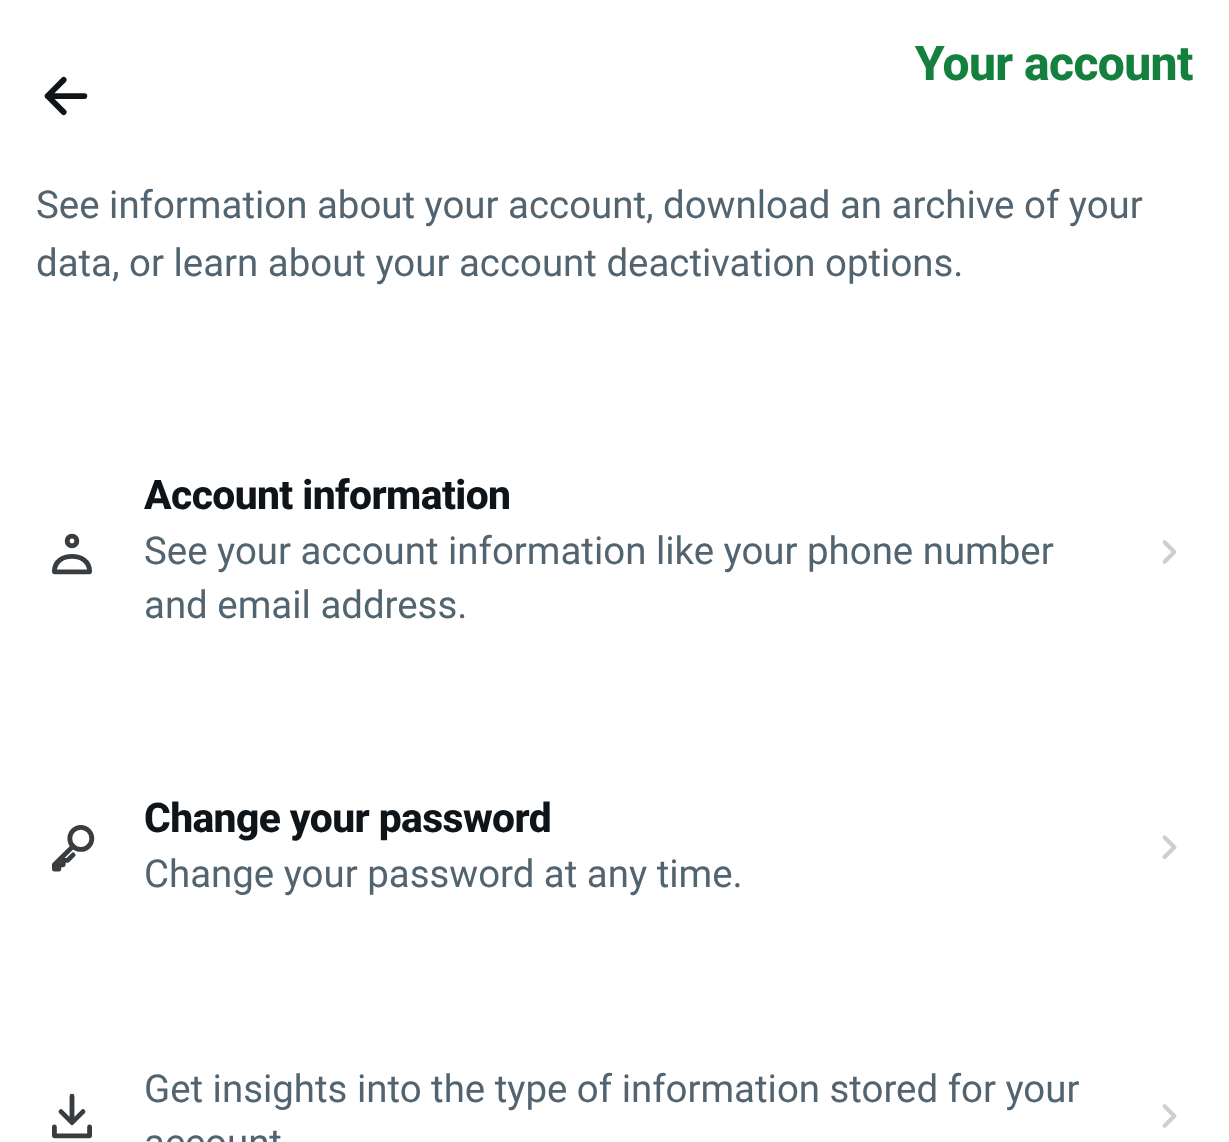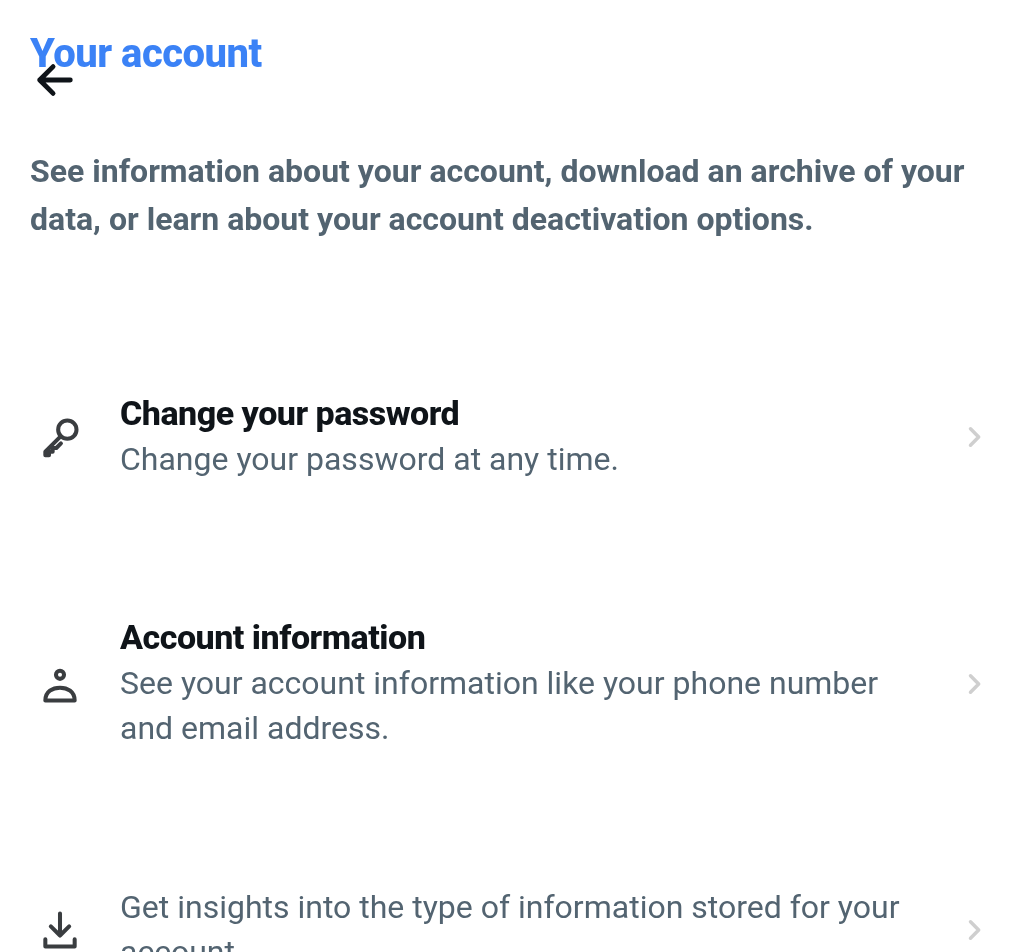--- a/index.html
+++ b/index.html
@@ -31,31 +31,30 @@
       width: 50px;
       height: 50px;
     }
     .back-button svg {
       width: 46px;
       height: 46px;
     }
     .page-title {
       font-size: 40px;
       font-weight: 800;
-      text-align: left;
+      text-align: right;
       width: 100%;
-      color: #3b82f6;
+      color: #15803d;
       letter-spacing: -0.5px;
     }
     .description {
       padding: 50px 30px 20px 30px;
       font-size: 32px;
       line-height: 1.5;
       color: #536471;
-      font-weight: bold;
     }
     .menu-list {
       padding-top: 100px;
     }
     .menu-item {
       display: flex;
       align-items: center;
       padding: 30px 30px;
       cursor: pointer;
       margin-bottom: 75px;
@@ -119,45 +118,45 @@
   <h1 class="page-title">Your account</h1>
 </div>
 
 <p class="description">See information about your account, download an archive of your data, or learn about your account deactivation options.</p>
 
 <div class="menu-list">
 
   <div class="menu-item">
     <div class="menu-icon">
       <svg viewBox="0 0 24 24">
-        <circle cx="16" cy="8" r="5" stroke-width="2.2"></circle>
-        <path d="M12.5 11.5 L4 20 L4 22 L6 22 L6 20 L8 20 L8 18 L10 18 L12.5 15.5" stroke-width="2.2" stroke-linejoin="round" stroke-linecap="round"></path>
+        <circle cx="12" cy="7" r="2.2" stroke-width="2.2"></circle>
+        <path d="M4 21 C4 16, 8 14, 12 14 C16 14, 20 16, 20 21 Z" stroke-width="2.2" stroke-linejoin="round"></path>
       </svg>
     </div>
     <div class="menu-text">
-      <div class="menu-title">Change your password</div>
-      <div class="menu-subtitle">Change your password at any time.</div>
+      <div class="menu-title">Account information</div>
+      <div class="menu-subtitle">See your account information like your phone number and email address.</div>
     </div>
     <div class="chevron">
       <svg viewBox="0 0 24 24">
         <path d="M9 5L16 12L9 19" stroke-width="3" stroke-linecap="round" stroke-linejoin="round"></path>
       </svg>
     </div>
   </div>
 
   <div class="menu-item">
     <div class="menu-icon">
       <svg viewBox="0 0 24 24">
-        <circle cx="12" cy="7" r="2.2" stroke-width="2.2"></circle>
-        <path d="M4 21 C4 16, 8 14, 12 14 C16 14, 20 16, 20 21 Z" stroke-width="2.2" stroke-linejoin="round"></path>
+        <circle cx="16" cy="8" r="5" stroke-width="2.2"></circle>
+        <path d="M12.5 11.5 L4 20 L4 22 L6 22 L6 20 L8 20 L8 18 L10 18 L12.5 15.5" stroke-width="2.2" stroke-linejoin="round" stroke-linecap="round"></path>
       </svg>
     </div>
     <div class="menu-text">
-      <div class="menu-title">Account information</div>
-      <div class="menu-subtitle">See your account information like your phone number and email address.</div>
+      <div class="menu-title">Change your password</div>
+      <div class="menu-subtitle">Change your password at any time.</div>
     </div>
     <div class="chevron">
       <svg viewBox="0 0 24 24">
         <path d="M9 5L16 12L9 19" stroke-width="3" stroke-linecap="round" stroke-linejoin="round"></path>
       </svg>
     </div>
   </div>
 
   <div class="menu-item">
     <div class="menu-icon">

